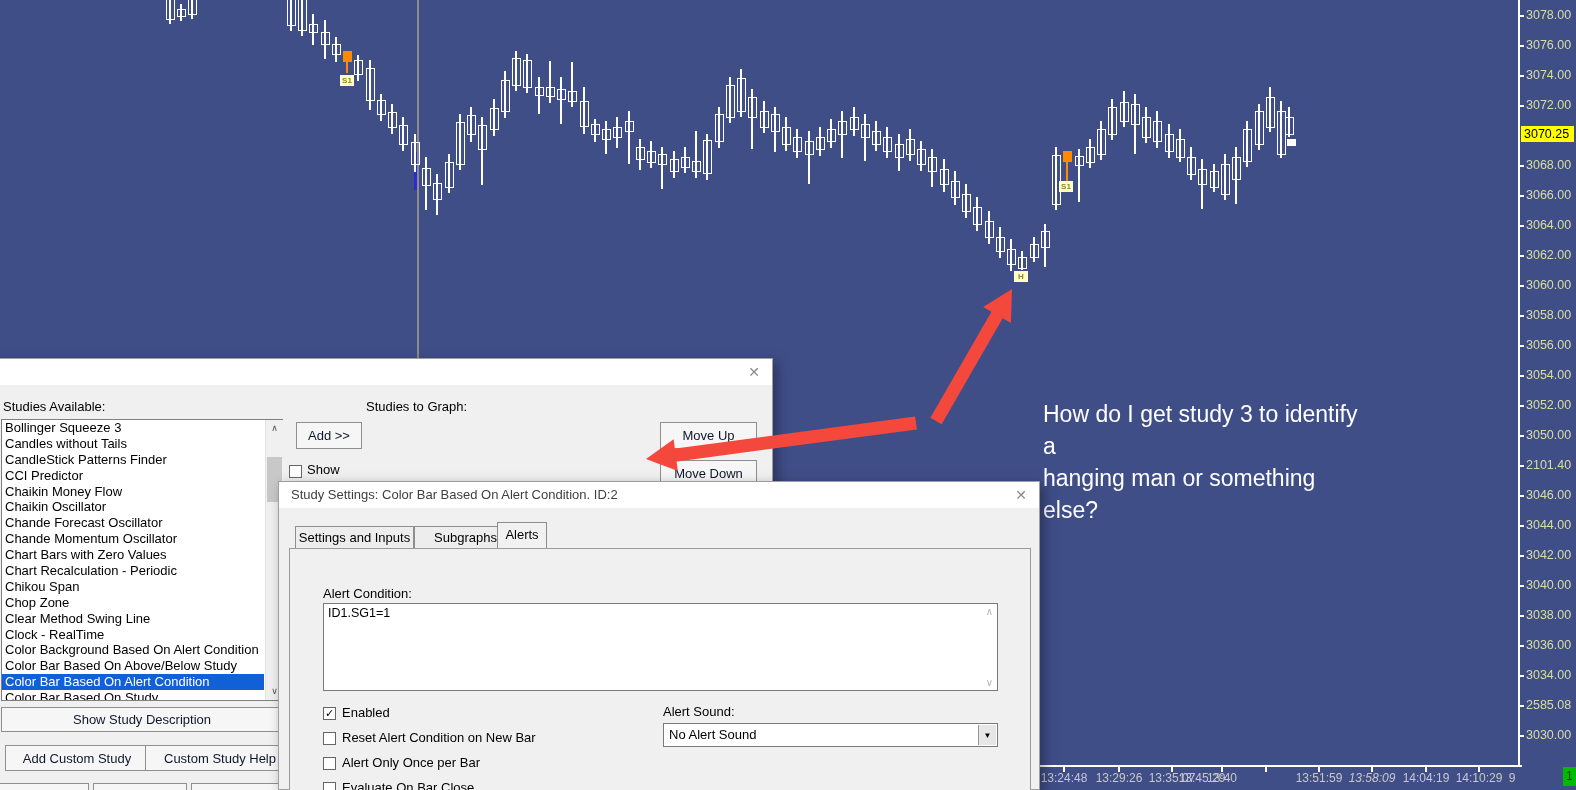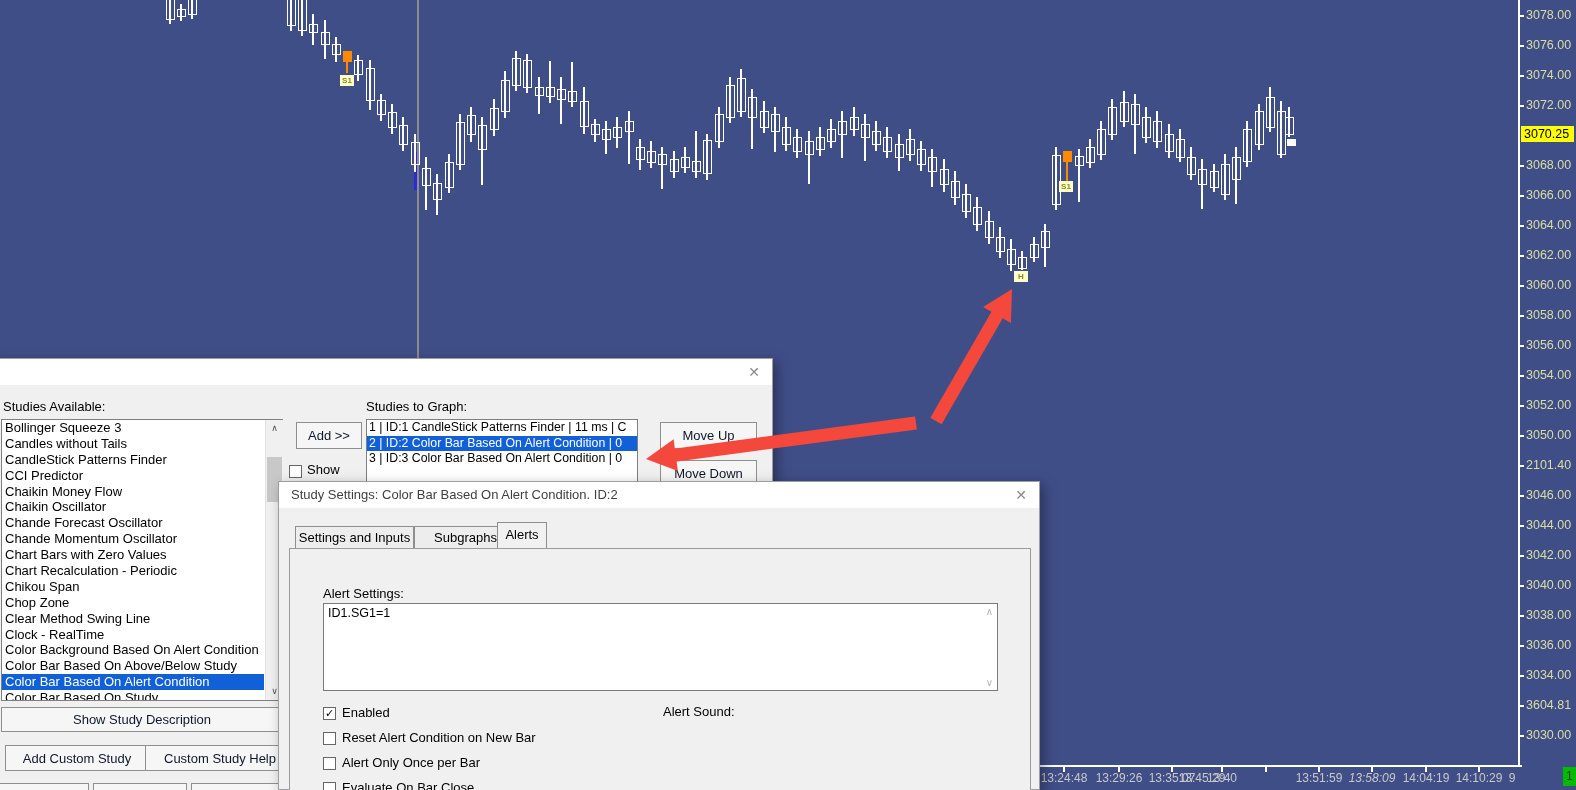--- a/index.html
+++ b/index.html
@@ -255,20 +255,24 @@
         <div class="candle-wick" style="left: 1280px; top: 101px; height: 57px; background: rgb(255, 255, 255);"></div>
         <div class="candle-body" style="left: 1277px; top: 111px; height: 44px; border-color: rgb(255, 255, 255);"></div>
         <div class="candle-wick" style="left: 1288px; top: 107px; height: 30px; background: rgb(255, 255, 255);"></div>
         <div class="candle-body" style="left: 1285px; top: 117px; height: 18px; border-color: rgb(255, 255, 255);"></div>
         <div class="candle-wick" style="left: 1290px; top: 139px; height: 7px; background: rgb(255, 255, 255);"></div>
         <div class="candle-body" style="left: 1287px; top: 139px; height: 7px; border-color: rgb(255, 255, 255); background: rgb(255, 255, 255);"></div>
         <div class="pattern-label" style="left: 340px; top: 75px; width: 14px; height: 11px;">S1</div>
         <div class="pattern-label" style="left: 1059px; top: 181px; width: 14px; height: 11px;">S1</div>
         <div class="pattern-label" style="left: 1014px; top: 271px; width: 14px; height: 11px;">H</div>
       </div>
+    <div id="annotation">
+      <div>How do I get study 3 to identify a</div>
+      <div>hanging man or something else?</div>
+    </div>
   </div>
 
   <div id="price-scale">
     <div id="price-line"></div>
     <div id="price-labels">
         <div class="price-tick" style="top: 15px;"></div>
         <div class="price-label" style="top: 8px; color: rgb(216, 221, 160);">3078.00</div>
         <div class="price-tick" style="top: 45px;"></div>
         <div class="price-label" style="top: 38px; color: rgb(216, 221, 160);">3076.00</div>
         <div class="price-tick" style="top: 75px;"></div>
@@ -305,21 +309,21 @@
         <div class="price-label" style="top: 548px; color: rgb(216, 221, 160);">3042.00</div>
         <div class="price-tick" style="top: 585px;"></div>
         <div class="price-label" style="top: 578px; color: rgb(216, 221, 160);">3040.00</div>
         <div class="price-tick" style="top: 615px;"></div>
         <div class="price-label" style="top: 608px; color: rgb(216, 221, 160);">3038.00</div>
         <div class="price-tick" style="top: 645px;"></div>
         <div class="price-label" style="top: 638px; color: rgb(216, 221, 160);">3036.00</div>
         <div class="price-tick" style="top: 675px;"></div>
         <div class="price-label" style="top: 668px; color: rgb(216, 221, 160);">3034.00</div>
         <div class="price-tick" style="top: 705px;"></div>
-        <div class="price-label" style="top: 698px; color: rgb(216, 221, 160);">3604.81</div>
+        <div class="price-label" style="top: 698px; color: rgb(216, 221, 160);">2585.08</div>
         <div class="price-tick" style="top: 735px;"></div>
         <div class="price-label" style="top: 728px; color: rgb(216, 221, 160);">3030.00</div>
       </div>
     <div id="price-highlight">3070.25</div>
   </div>
 
   <div id="time-axis">
     <div id="axis-line"></div>
     <div id="time-labels">
         <div class="time-tick" style="left: 1063px;"></div>
@@ -383,25 +387,20 @@
       <div class="sb-arrow" style="bottom:0;">∨</div>
     </div>
     <div class="btn" style="left:305px;top:63px;width:66px;height:27px;">
       <span>Add &gt;&gt;</span>
     </div>
     <div>
       <div class="cb-box" style="left:298px;top:106px;"></div>
       <div class="lbl" style="left:316px;top:103px;">Show</div>
     </div>
     <div class="lbl" style="left:375px;top:40px;">Studies to Graph:</div>
-    <div class="listbox" id="graph-list" style="left:375px;top:60px;width:272px;height:70px;">
-        <div class="graph-row">1 | ID:1  CandleStick Patterns Finder | 11 ms | C</div>
-        <div class="graph-row sel">2 | ID:2  Color Bar Based On Alert Condition | 0</div>
-        <div class="graph-row">3 | ID:3  Color Bar Based On Alert Condition | 0</div>
-      </div>
     <div class="btn" style="left:669px;top:63px;width:97px;height:27px;">
       <span>Move Up</span>
     </div>
     <div class="btn" style="left:669px;top:101px;width:97px;height:27px;">
       <span>Move Down</span>
     </div>
     <div class="btn" style="left:10px;top:348px;width:282px;height:25px;">
       <span>Show Study Description</span>
     </div>
     <div class="btn" style="left:14px;top:386px;width:144px;height:26px;">
@@ -423,21 +422,21 @@
     <div class="tab" style="left:16px;top:44px;width:119px;height:22px;line-height:22px;">
       <span>Settings and Inputs</span>
     </div>
     <div class="tab" style="left:135px;top:44px;width:103px;height:22px;line-height:22px;">
       <span>Subgraphs</span>
     </div>
     <div class="tab active" style="left:218px;top:40px;width:50px;height:26px;line-height:24px;">
       <span>Alerts</span>
     </div>
     <div id="ss-panel" style="left:10px;top:66px;width:742px;height:243px;"></div>
-    <div class="lbl" style="left:44px;top:104px;">Alert Settings:</div>
+    <div class="lbl" style="left:44px;top:104px;">Alert Condition:</div>
     <div class="textarea" style="left:44px;top:121px;width:675px;height:88px;">
       <span>ID1.SG1=1</span>
       <span class="ta-chev" style="right:4px;top:2px;">∧</span>
       <span class="ta-chev" style="right:4px;bottom:2px;">∨</span>
     </div>
     <div>
       <div class="cb-box" style="left:44px;top:225px;">✓</div>
       <div class="lbl" style="left:63px;top:223px;">Enabled</div>
     </div>
     <div>
@@ -446,15 +445,19 @@
     </div>
     <div>
       <div class="cb-box" style="left:44px;top:275px;"></div>
       <div class="lbl" style="left:63px;top:273px;">Alert Only Once per Bar</div>
     </div>
     <div>
       <div class="cb-box" style="left:44px;top:300px;"></div>
       <div class="lbl" style="left:63px;top:298px;">Evaluate On Bar Close</div>
     </div>
     <div class="lbl" style="left:384px;top:222px;">Alert Sound:</div>
+    <div class="combo" style="left:384px;top:241px;width:335px;height:24px;">
+      <span class="val">No Alert Sound</span>
+      <span class="dd">▼</span>
+    </div>
   </div>
 
 </div>
 
 </body></html>

